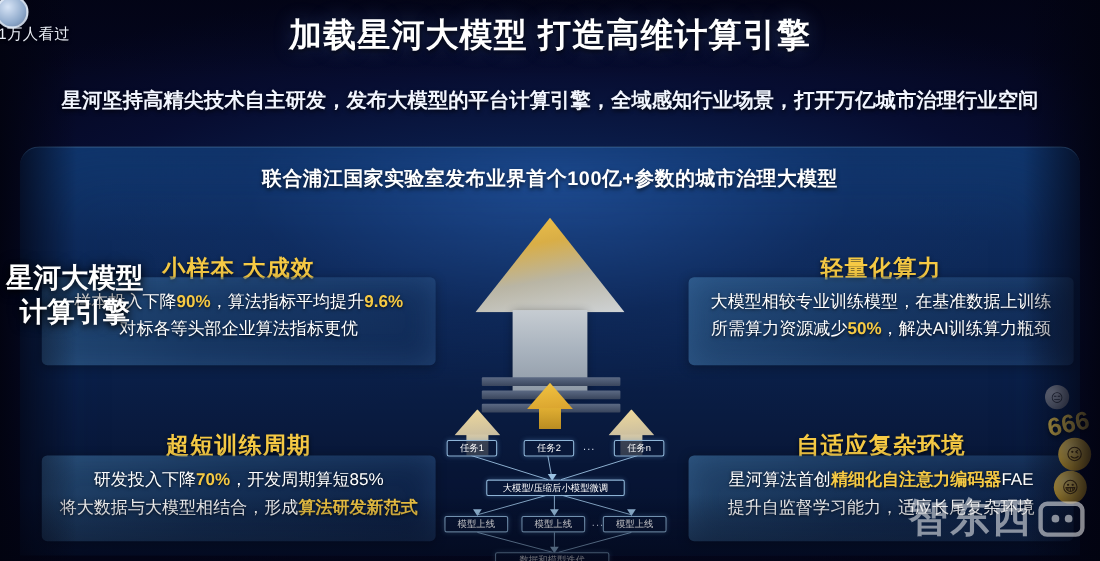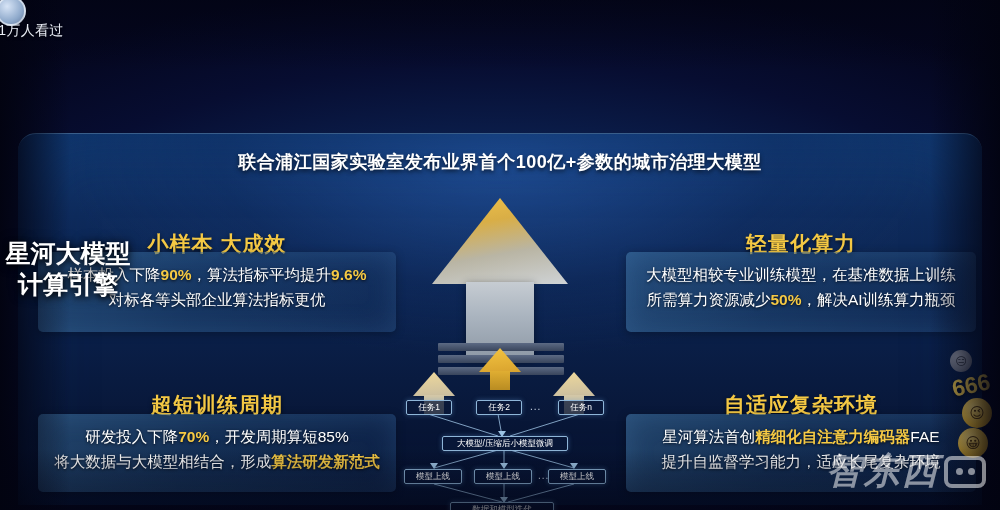--- a/index.html
+++ b/index.html
@@ -163,21 +163,21 @@
     font-size:11px; color:#2a2d38;
   }
   .num666{
     position:absolute; font-size:23px; font-weight:bold; color:#d9b84a;
     transform:rotate(-12deg); text-shadow:0 2px 4px rgba(0,0,0,.6); opacity:.92;
   }
 
   
   .watermark{
     position:absolute; right:14px; bottom:14px; z-index:40;
-    opacity:.52; pointer-events:none; text-align:center;font-style:italic;
+    opacity:.52; pointer-events:none; text-align:center;
   }
   .wm-main{
     font-size:36px; font-weight:bold; color:#ffffff; letter-spacing:2px;
     display:flex; align-items:center; gap:4px;
   }
   .wm-robot{
     width:42px; height:32px; border:4px solid #ffffff; border-radius:8px;
     display:flex; align-items:center; justify-content:center; gap:5px;
   }
   .wm-robot i{ width:7px; height:7px; border-radius:50%; background:#fff; display:block; }
@@ -186,20 +186,22 @@
 </head>
 <body>
 
 <div id="slide">
 
   <div class="view-badge">
     <span class="avatar-bubble"></span>
     <span>1.1万人看过</span>
   </div>
 
+  <div class="slide-title">加载星河大模型 打造高维计算引擎</div>
+  <div class="slide-subtitle">星河坚持高精尖技术自主研发，发布大模型的平台计算引擎，全域感知行业场景，打开万亿城市治理行业空间</div>
 
   <div class="card">
     <div class="card-banner">联合浦江国家实验室发布业界首个100亿+参数的城市治理大模型</div>
   </div>
 
   <div class="big-arrow">
     <div class="head"></div>
     <div class="shaft"></div>
   </div>
   <div class="arrow-label">

